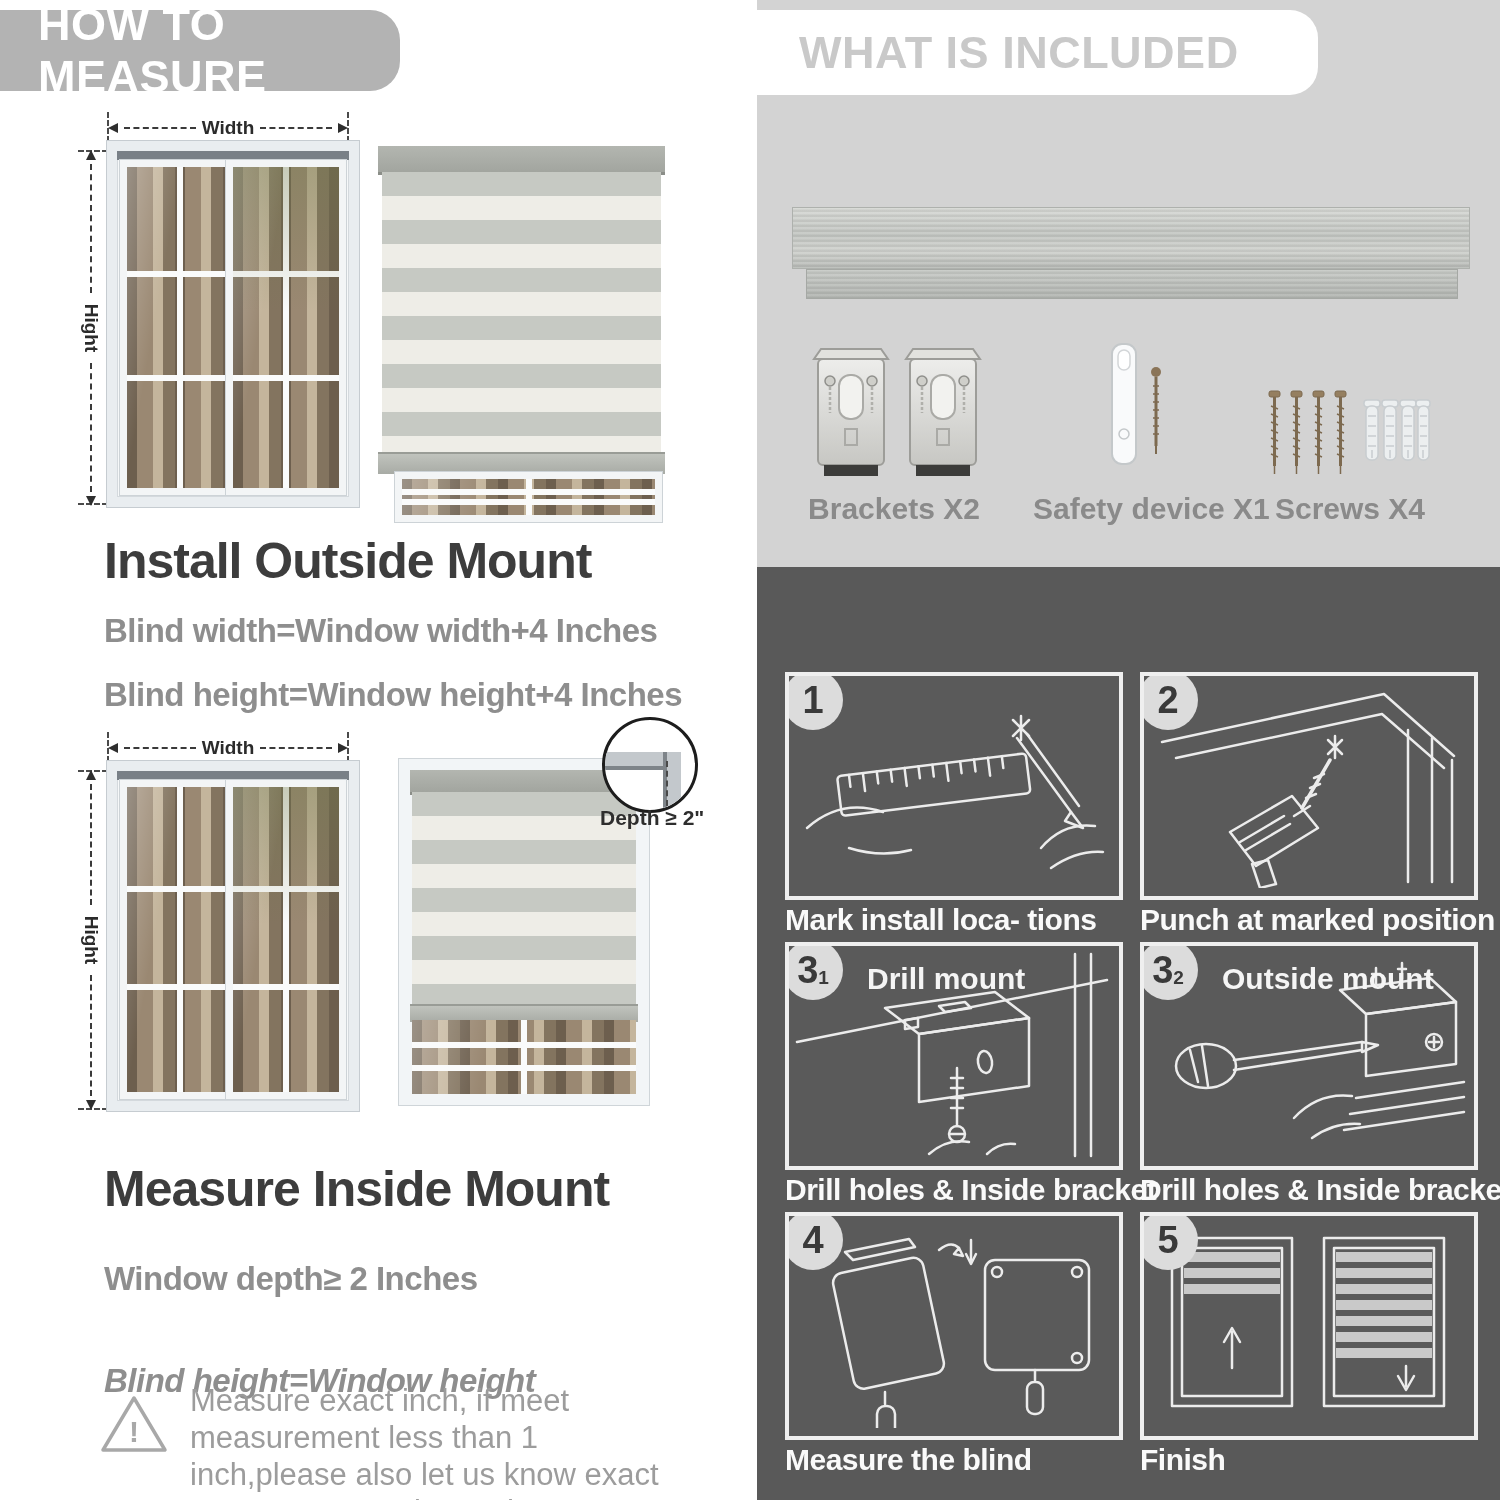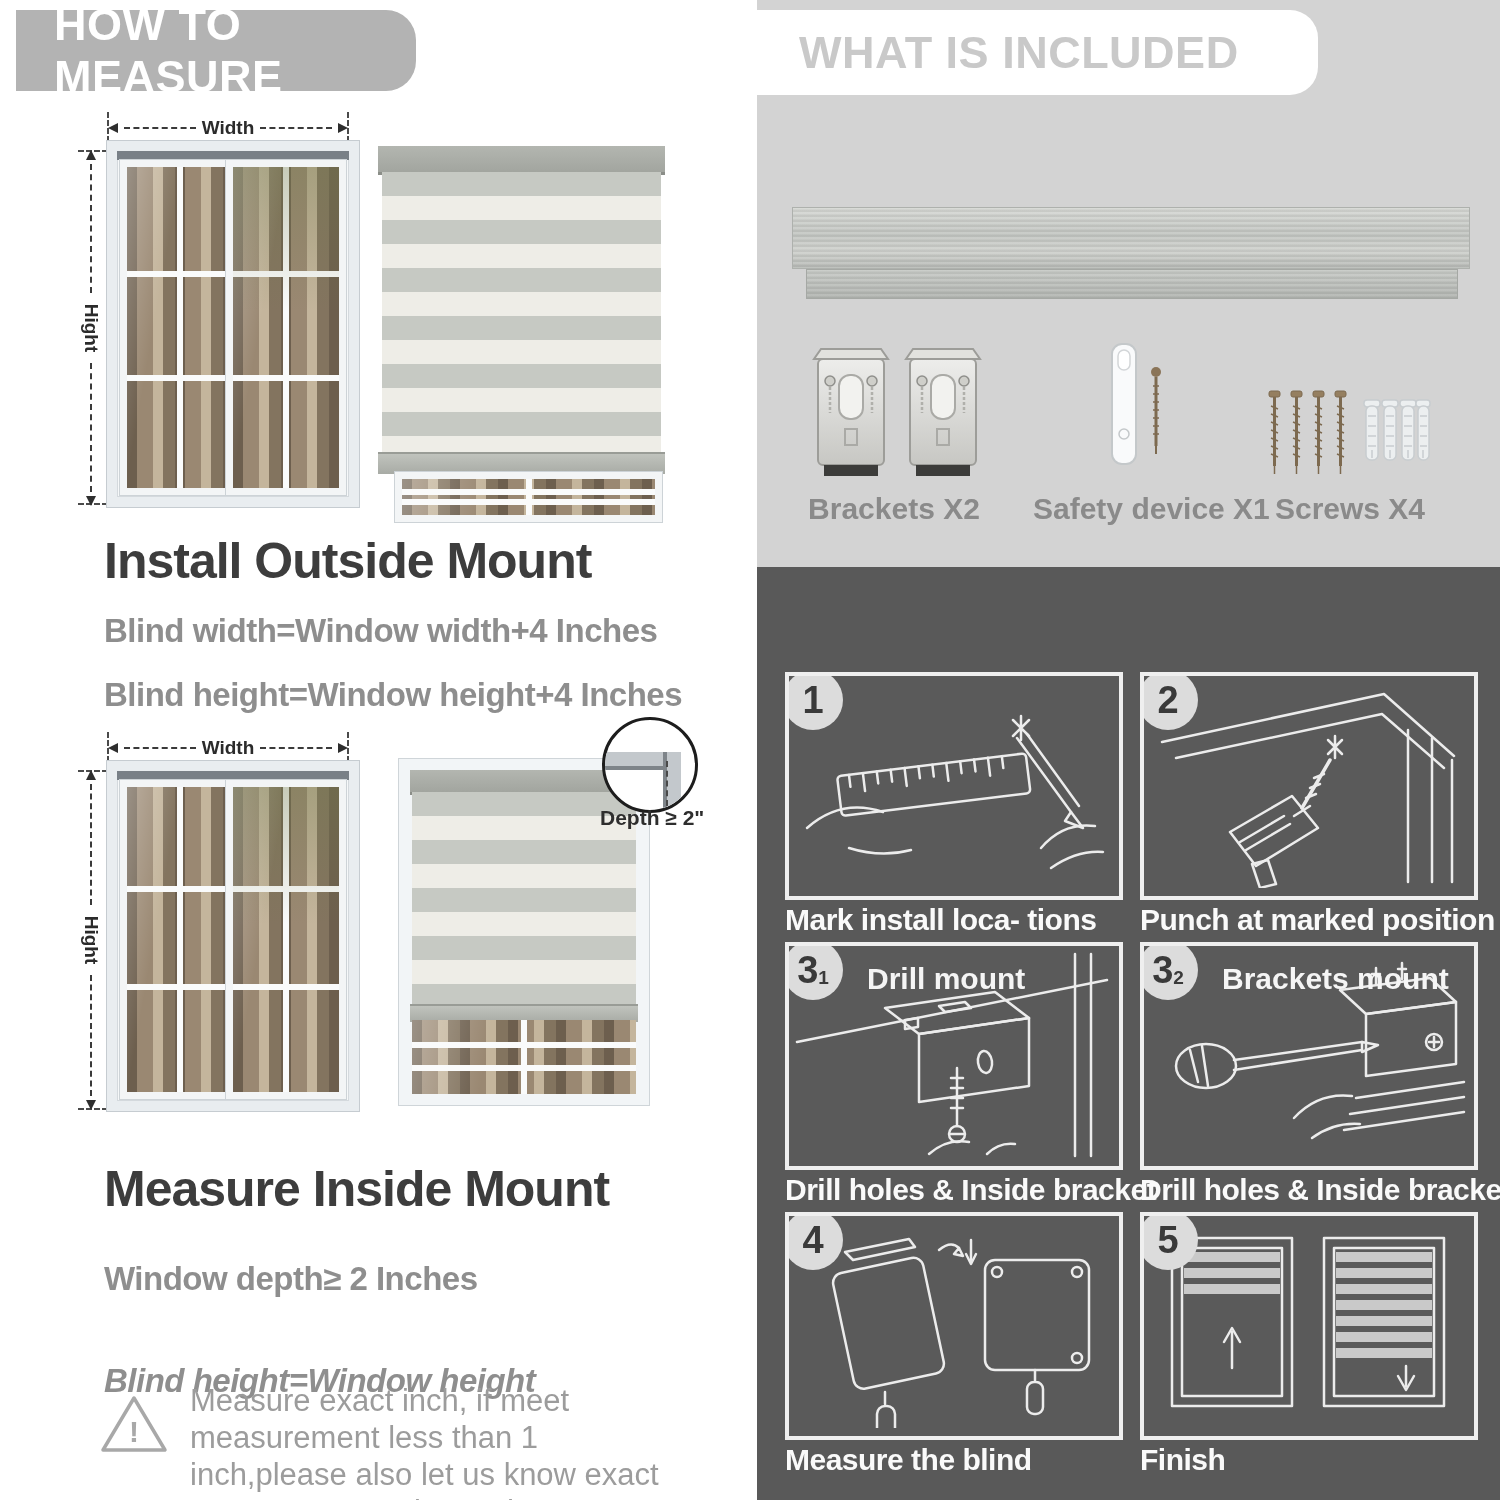--- a/index.html
+++ b/index.html
@@ -2,21 +2,21 @@
 <html><head>
 <meta charset="utf-8">
 <style>
   html,body{margin:0;padding:0;background:#fff;}
   .canvas{position:relative;width:1500px;height:1500px;background:#ffffff;overflow:hidden;
           font-family:"Liberation Sans",sans-serif;-webkit-font-smoothing:antialiased;}
   .abs{position:absolute;}
 
   
   .hdr{position:absolute;display:flex;align-items:center;font-weight:bold;letter-spacing:.5px;}
-  .hdr-left{left:16px;top:10px;width:362px;height:81px;background:#b3b3b3;border-radius:0 30px 30px 0;
+  .hdr-left{left:0;top:10px;width:362px;height:81px;background:#b3b3b3;border-radius:0 30px 30px 0;
             color:#ffffff;font-size:45px;padding-left:38px;}
   .hdr-included{left:757px;top:10px;width:519px;height:85px;background:#ffffff;border-radius:0 28px 28px 0;
             color:#c9c9c9;font-size:45px;padding-left:42px;}
   .hdr-mount{left:757px;top:584px;width:611px;height:71px;background:#ffffff;border-radius:0 28px 28px 0;
             color:#3b3b3b;font-size:41px;padding-left:28px;}
 
   
   .panel-gray{left:757px;top:0;width:743px;height:567px;background:#d3d3d3;}
   .panel-dark{left:757px;top:567px;width:743px;height:933px;background:#595959;}
 
@@ -397,21 +397,21 @@
       <path d="M46 104 l8 32 M58 100 l6 40"></path>
       <path d="M90 114 L218 96 M90 124 L218 104"></path>
       <path d="M218 96 l16 3 -16 7 z"></path>
       <path d="M150 172 q24 -26 58 -22 M168 192 q22 -16 48 -14"></path>
       <path d="M212 152 L320 136 M206 168 L320 151 M200 184 L320 166"></path>
     </svg>
     <div class="badge">
         <span>3</span>
         <span class="sub">2</span>
       </div>
-    <div class="step-title">Brackets mount</div>
+    <div class="step-title">Outside mount</div>
   </div>
   <div class="caption" style="left:1140px;top:1173px;">Drill holes &amp;  Inside bracket</div>
 
   <div class="stepbox" style="left:785px;top:1212px;">
     <svg viewBox="0 0 330 212" class="lineart">
       <path d="M56 36 L120 23 l6 8 -62 13 z"></path>
       <g transform="rotate(-12 100 100)">
         <rect x="52" y="48" width="92" height="118" rx="10"></rect>
       </g>
       <path d="M150 34 q12 -10 20 -2"></path>

